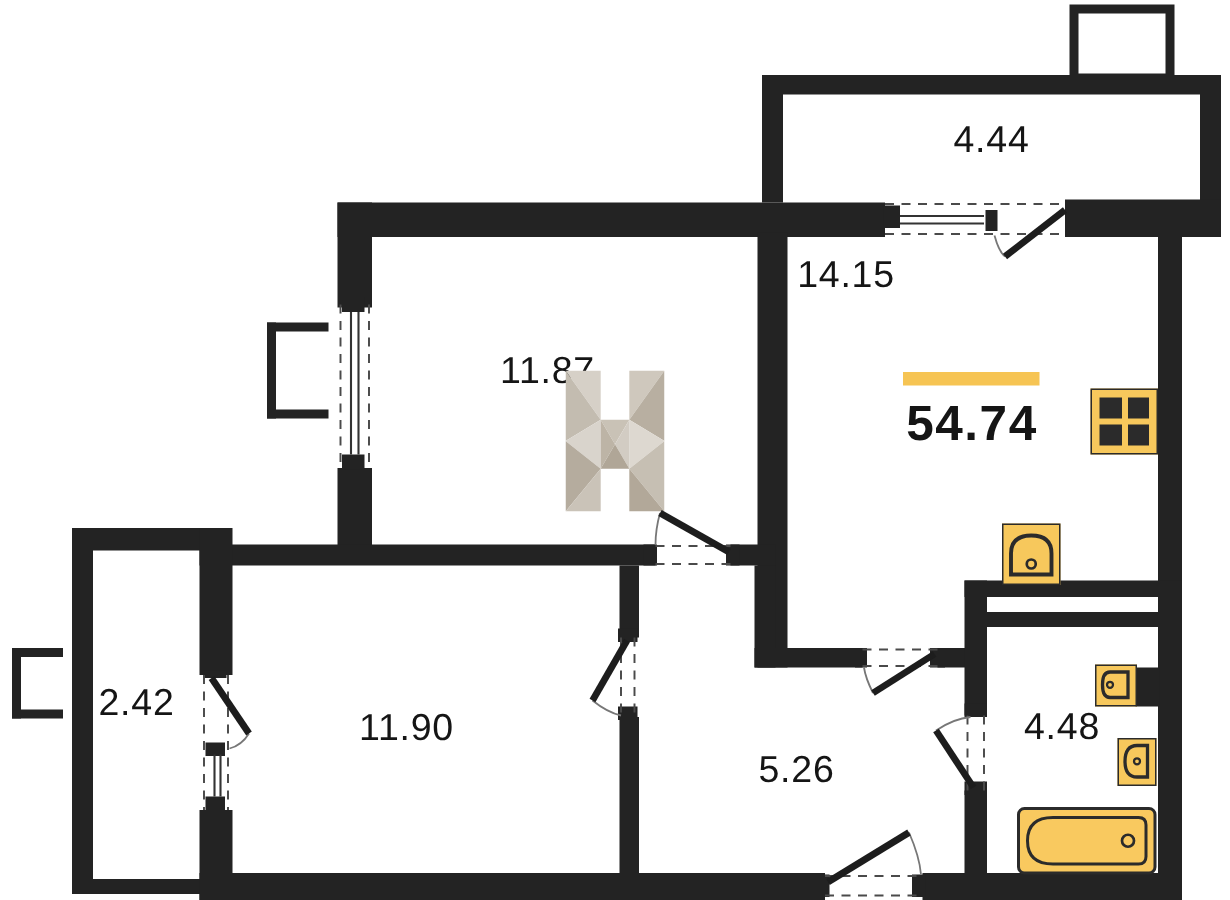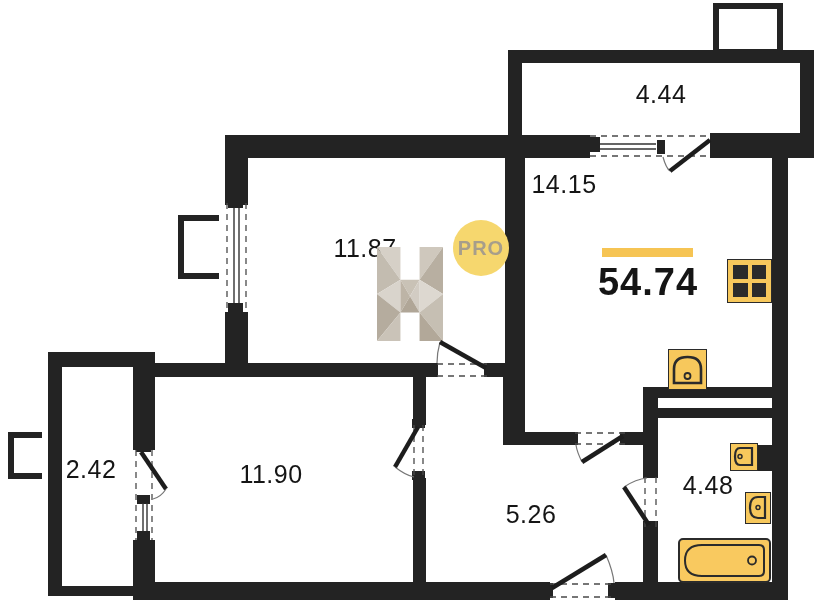--- a/index.html
+++ b/index.html
@@ -3,21 +3,21 @@
 <meta charset="utf-8">
 <style>
   html,body{margin:0;padding:0;background:#ffffff;}
   #plan{position:relative;width:820px;height:600px;background:#ffffff;overflow:hidden;
         font-family:"Liberation Sans","DejaVu Sans",sans-serif;}
   .wall{position:absolute;background:#232323;}
   .stub{position:absolute;background:#232323;}
   .box{position:absolute;border:6px solid #232323;background:#ffffff;}
   .label{position:absolute;transform:translate(-50%,-50%);font-size:25px;color:#151515;
          white-space:nowrap;letter-spacing:0.5px;}
-  .label.total{font-size:38px;font-weight:bold;letter-spacing:1px;}
+  .label.total{font-size:33px;font-weight:bold;letter-spacing:1px;}
   .accent-bar{position:absolute;background:#F6C453;}
   .fixture{position:absolute;background:#F7C85C;border:2px solid #2b2b2b;box-sizing:border-box;}
   .stove{display:grid;grid-template-columns:1fr 1fr;grid-template-rows:1fr 1fr;gap:4px;
          padding:5px;border-width:1px;}
   .stove div{background:#2b2b2b;}
   .badge{position:absolute;background:#F6D76E;border-radius:50%;display:flex;align-items:center;
          justify-content:center;font-size:20px;font-weight:bold;color:#A79E8B;letter-spacing:1px;z-index:30;}
   svg.overlay{position:absolute;left:0;top:0;z-index:20;pointer-events:none;}
   .wm{position:absolute;z-index:5;}
 </style>
@@ -171,25 +171,24 @@
     <polygon points="76,0 76,43 49,30" fill="#b8afa1"></polygon>
     <polygon points="49,30 76,43 49,60" fill="#ddd8d0"></polygon>
     <polygon points="76,43 76,86 49,60" fill="#c6bfb3"></polygon>
     <polygon points="49,60 76,86 49,86" fill="#b2a899"></polygon>
     <polygon points="27,30 49,30 38,45" fill="#c9c2b6"></polygon>
     <polygon points="27,30 38,45 27,60" fill="#bdb4a6"></polygon>
     <polygon points="49,30 38,45 49,60" fill="#d2ccc3"></polygon>
     <polygon points="27,60 38,45 49,60" fill="#b0a697"></polygon>
   </svg>
 
-  <div class="badge" style="left:453px;top:220px;width:56px;height:56px;">PRO</div>
 
   <div class="label" style="left:661px;top:94px;">4.44</div>
   <div class="label" style="left:564px;top:184px;">14.15</div>
   <div class="label" style="left:365px;top:248px;">11.87</div>
   <div class="accent-bar" style="left:602px;top:248px;width:91px;height:9px;"></div>
   <div class="label total" style="left:648px;top:282px;">54.74</div>
   <div class="label" style="left:91px;top:469px;">2.42</div>
-  <div class="label" style="left:271px;top:474px;text-align:center;">11.90</div>
+  <div class="label" style="left:271px;top:486px;text-align:center;">11.90</div>
   <div class="label" style="left:531px;top:514px;">5.26</div>
   <div class="label" style="left:708px;top:485px;">4.48</div>
 
 </div>
 
 </body></html>

